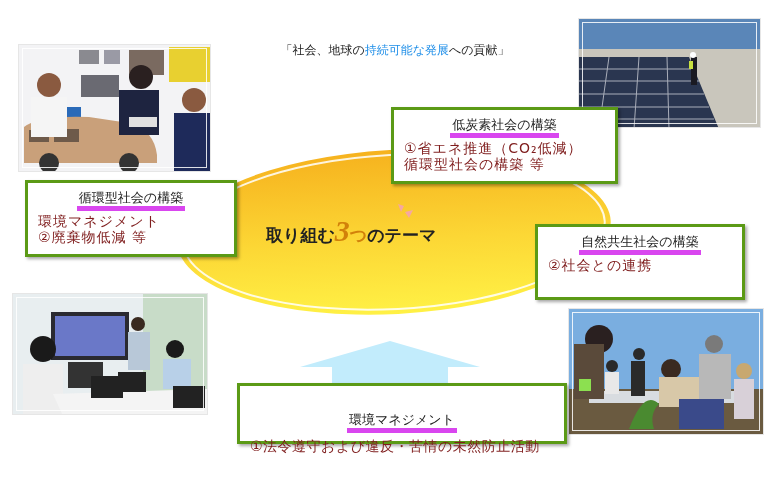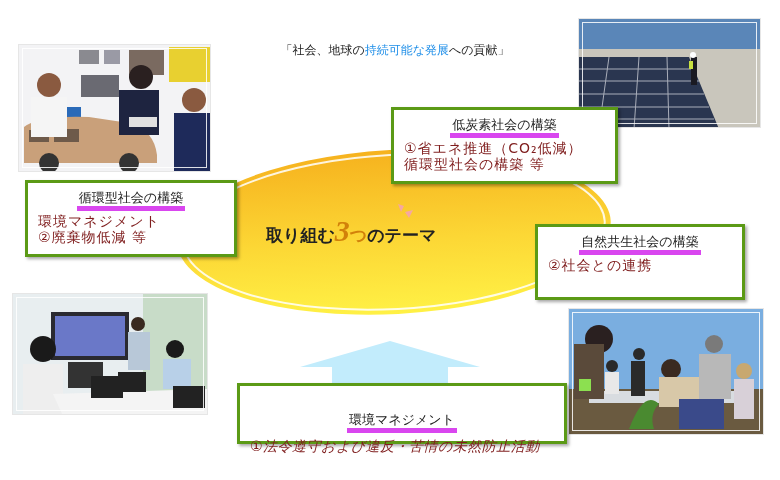--- a/index.html
+++ b/index.html
@@ -163,14 +163,14 @@
   <div class="item">②廃棄物低減 等</div>
 </div>
 
 <div class="box" style="left:535px;top:224px;width:210px;height:76px;">
   <div class="title"><span>自然共生社会の構築</span></div>
   <div class="item">②社会との連携</div>
 </div>
 
 <div class="box" style="left:237px;top:383px;width:330px;height:61px;padding-top:25px;">
   <div class="title" style="margin-bottom:9px;"><span>環境マネジメント</span></div>
-  <div class="item" style="letter-spacing:0.5px;font-style:italic;">①法令遵守および違反・苦情の未然防止活動</div>
+  <div class="item" style="letter-spacing:0.5px;">①法令遵守および違反・苦情の未然防止活動</div>
 </div>
 
 </body></html>

